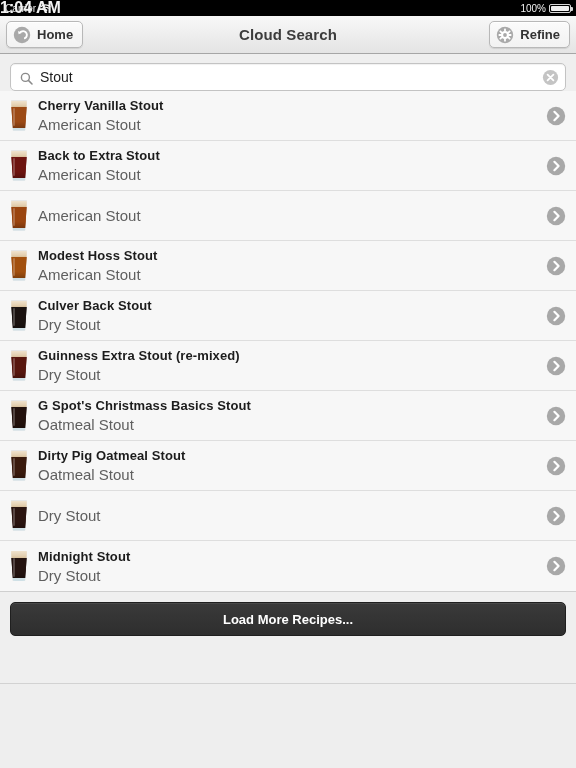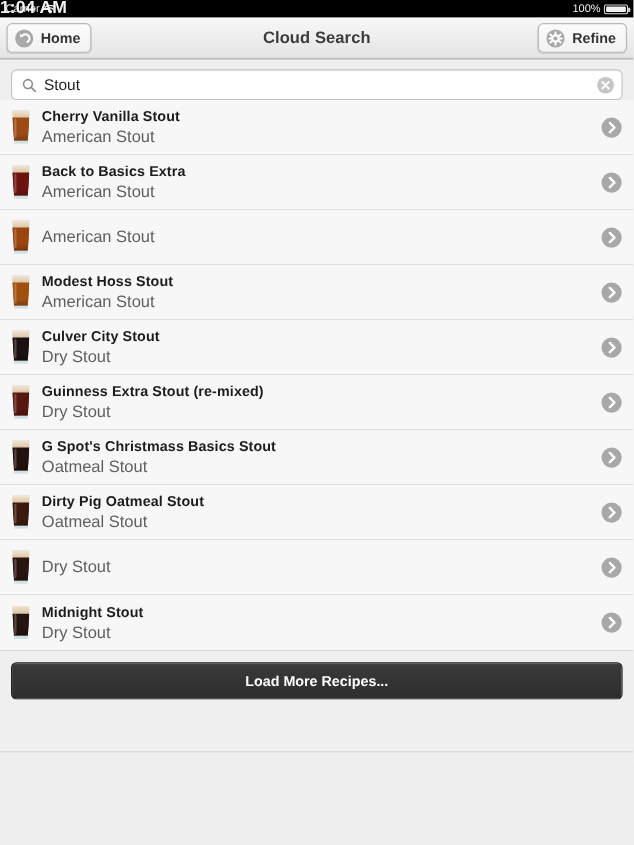--- a/index.html
+++ b/index.html
@@ -369,21 +369,21 @@
       <div class="row">
         <div class="pint">
           <div class="pint-glass">
             <div class="pint-foam"></div>
             <div class="pint-body" style="background:linear-gradient(to bottom, #6d1410 0%, #6d1410 70%, rgba(0,0,0,0.22) 100%), #6d1410;"></div>
             <div class="pint-base"></div>
             <div class="pint-shine"></div>
           </div>
         </div>
         <div class="row-text">
-          <div class="row-title">Back to Basics Extra</div>
+          <div class="row-title">Back to Extra Stout</div>
           <div class="row-sub">American Stout</div>
         </div>
         <span class="disclosure"><svg width="20" height="20" viewBox="0 0 20 20">
             <circle cx="10" cy="10" r="9.2" fill="#a8a8a8"></circle>
             <path d="M8.4 5.8 L12.6 10 L8.4 14.2" fill="none" stroke="#ffffff" stroke-width="2.2" stroke-linecap="round" stroke-linejoin="round"></path>
           </svg></span>
       </div>
       <div class="row">
         <div class="pint">
           <div class="pint-glass">
@@ -422,21 +422,21 @@
       <div class="row">
         <div class="pint">
           <div class="pint-glass">
             <div class="pint-foam"></div>
             <div class="pint-body" style="background:linear-gradient(to bottom, #1a1210 0%, #1a1210 70%, rgba(0,0,0,0.22) 100%), #1a1210;"></div>
             <div class="pint-base"></div>
             <div class="pint-shine"></div>
           </div>
         </div>
         <div class="row-text">
-          <div class="row-title">Culver City Stout</div>
+          <div class="row-title">Culver Back Stout</div>
           <div class="row-sub">Dry Stout</div>
         </div>
         <span class="disclosure"><svg width="20" height="20" viewBox="0 0 20 20">
             <circle cx="10" cy="10" r="9.2" fill="#a8a8a8"></circle>
             <path d="M8.4 5.8 L12.6 10 L8.4 14.2" fill="none" stroke="#ffffff" stroke-width="2.2" stroke-linecap="round" stroke-linejoin="round"></path>
           </svg></span>
       </div>
       <div class="row">
         <div class="pint">
           <div class="pint-glass">

